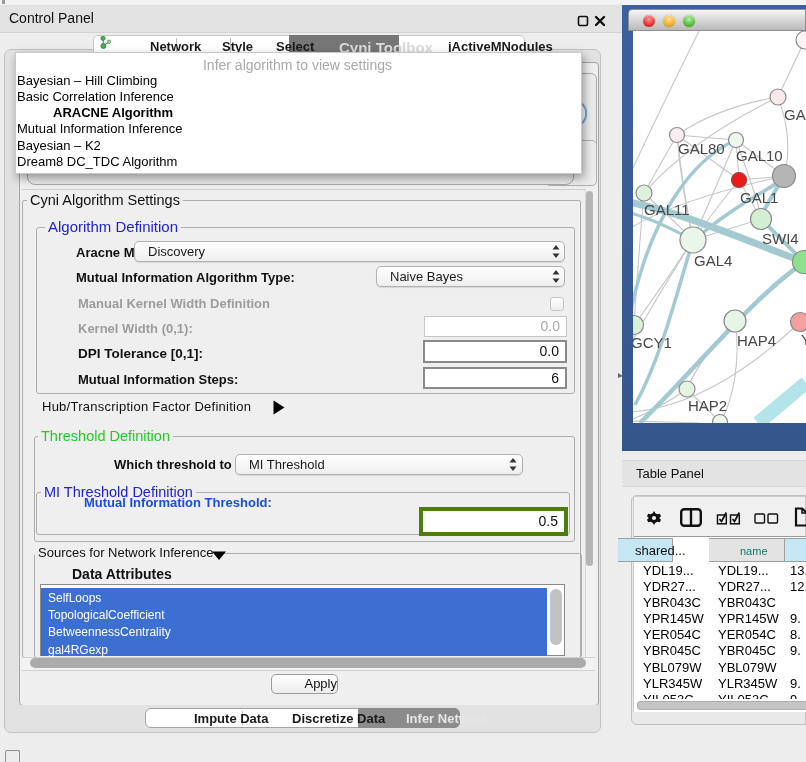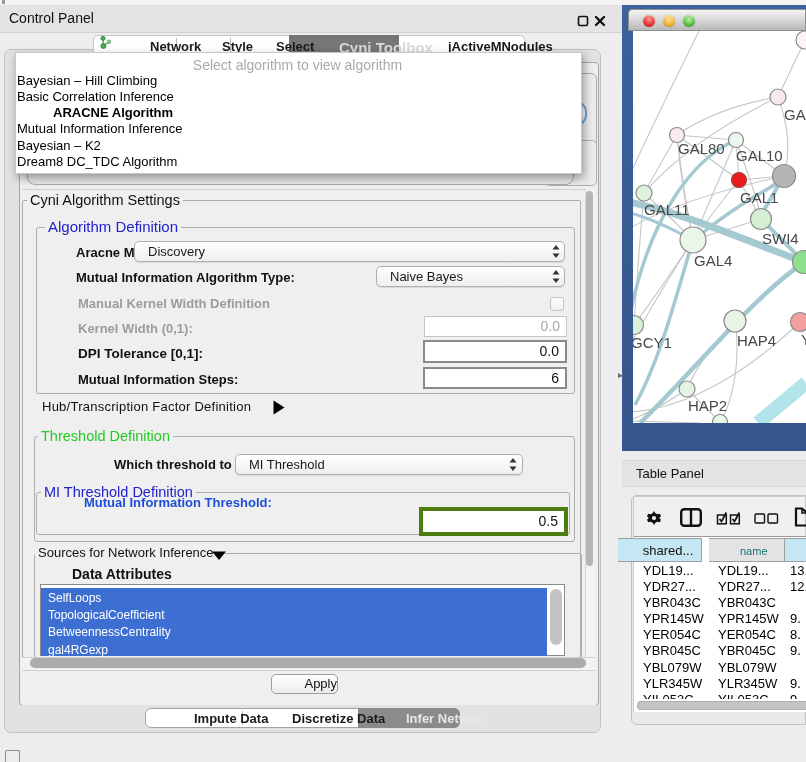--- a/index.html
+++ b/index.html
@@ -234,30 +234,30 @@
 <svg class="abs" style="left:754px;top:513px;" width="25" height="11" viewBox="0 0 25 11">
     <rect x="1" y="1" width="9.5" height="9" rx="1" fill="none" stroke="#111" stroke-width="1.4"></rect>
     <rect x="14" y="1" width="9.5" height="9" rx="1" fill="none" stroke="#111" stroke-width="1.4"></rect>
   </svg>
 <svg class="abs" style="left:794px;top:507px;" width="14" height="20" viewBox="0 0 14 20">
     <path d="M2 1.5 H8 L13 6 V18.5 H2 Z" fill="none" stroke="#111" stroke-width="2.2"></path>
     <path d="M8 1.5 V6 H13" fill="none" stroke="#111" stroke-width="1.6"></path>
   </svg>
 
 <div class="abs" style="left:634px;top:536px;width:172px;height:175px;background:#fff;border-top:1px solid #9a9a9a;"></div>
-<div class="abs" style="left:618px;top:538px;width:84px;height:24px;background:#c5e6f3;border:1px solid #9f9f9f;border-left:none;box-sizing:border-box;text-align:center;font-size:13px;color:#111;line-height:24px;padding-left:17px;">shared...</div>
+<div class="abs" style="left:618px;top:538px;width:55px;height:24px;background:#c5e6f3;border:1px solid #9f9f9f;border-left:none;box-sizing:border-box;text-align:center;font-size:13px;color:#111;line-height:24px;padding-left:17px;">shared...</div>
 <div class="abs" style="left:709px;top:538px;width:75.5px;height:24px;background:#e3e3e3;border:1px solid #9f9f9f;border-left:none;box-sizing:border-box;text-align:center;font-size:11px;color:#0f766e;line-height:24px;padding-left:15px;">name</div>
 <div class="abs" style="left:784.5px;top:538px;width:21.5px;height:24px;background:#c5e6f3;border-top:1px solid #9f9f9f;border-bottom:1px solid #9f9f9f;box-sizing:border-box;"></div>
 <div class="abs" style="left:643px;top:563px;font-size:13px;color:#000;line-height:16.1px;">YDL19...<br>YDR27...<br>YBR043C<br>YPR145W<br>YER054C<br>YBR045C<br>YBL079W<br>YLR345W<br>YIL053C</div>
 <div class="abs" style="left:718px;top:563px;font-size:13px;color:#000;line-height:16.1px;">YDL19...<br>YDR27...<br>YBR043C<br>YPR145W<br>YER054C<br>YBR045C<br>YBL079W<br>YLR345W<br>YIL053C</div>
 <div class="abs" style="left:790px;top:563px;font-size:13px;color:#000;line-height:16.1px;">13...<br>12...<br><br>9.<br>8.<br>9.<br><br>9.<br>9.</div>
 <div class="abs" style="left:634px;top:699px;width:172px;height:12px;background:#fff;"></div>
 <div class="abs" style="left:637px;top:701px;width:169px;height:7px;background:#c4c4c4;border:1px solid #aeaeae;border-right:none;border-radius:4px 0 0 4px;"></div>
 
 <svg class="abs" style="left:617px;top:372px;" width="7" height="7" viewBox="0 0 7 7">
     <path d="M1 6 L1 1 L6 4 Z" fill="#6a6a6a"></path>
   </svg>
 
 <div class="abs" style="left:5px;top:750px;width:13px;height:12px;border:1.5px solid #8f8f8f;border-radius:2px;background:#ececec;border-bottom:none;"></div>
 
 <div class="abs" style="left:15px;top:52px;width:565px;height:120px;background:#ffffff;border:1px solid #c9c9c9;box-shadow:2px 4px 9px rgba(0,0,0,0.38);"></div>
-<div class="abs" style="left:15px;top:57px;width:565px;text-align:center;font-size:14px;color:#a9a9a9;">Select algorithm to view algorithm</div>
+<div class="abs" style="left:15px;top:57px;width:565px;text-align:center;font-size:14px;color:#a9a9a9;">Infer algorithm to view settings</div>
 <div class="abs" style="left:17px;top:73px;font-size:13px;color:#000;line-height:16.15px;">Bayesian – Hill Climbing<br>Basic Correlation Inference<br><span class="b">ARACNE Algorithm</span><br>Mutual Information Inference<br>Bayesian – K2<br>Dream8 DC_TDC Algorithm</div>
 
 </body></html>

